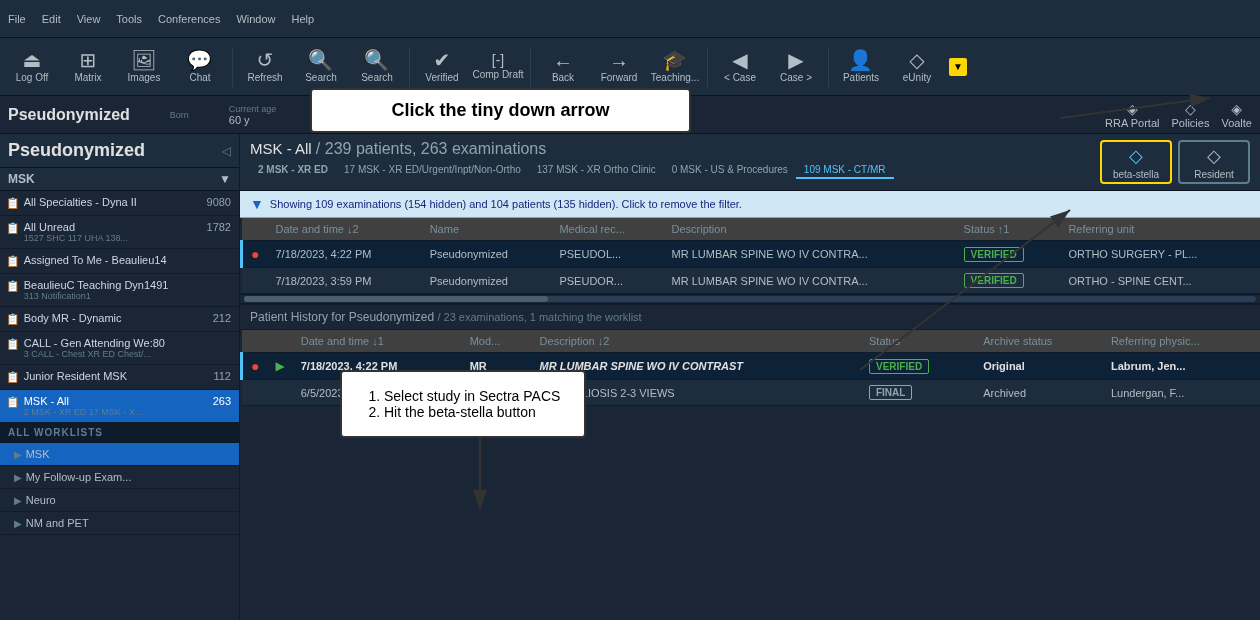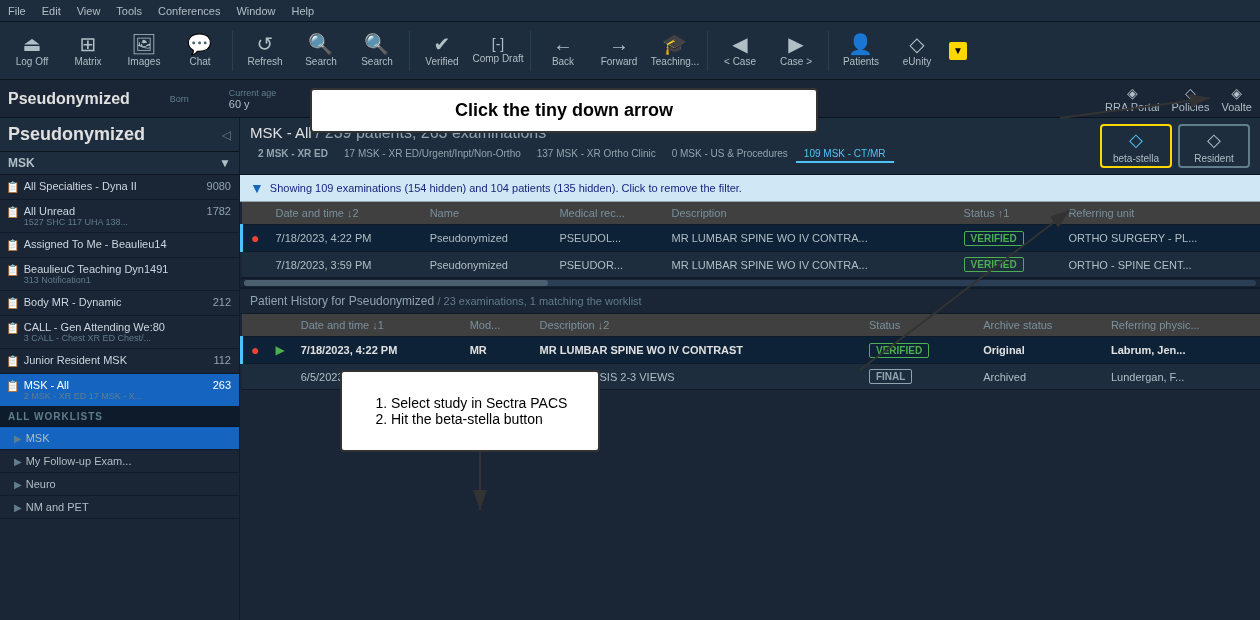--- a/index.html
+++ b/index.html
@@ -1,21 +1,21 @@
 <!DOCTYPE html>
 <html><head>
   <meta charset="utf-8">
   <style>
     * { margin: 0; padding: 0; box-sizing: border-box; }
     body { width: 1260px; height: 620px; overflow: hidden; font-family: Arial, sans-serif; font-size: 12px; background: #1a2535; color: #cdd6e0; }
 
     
     .menu-bar {
       background: #1e2d3d;
-      height: 22px;
+      height: 38px;
       display: flex;
       align-items: center;
       padding: 0 8px;
       gap: 16px;
       border-bottom: 1px solid #0a1520;
       font-size: 11px;
       color: #b0bec5;
     }
     .menu-bar span { cursor: pointer; }
 
@@ -536,21 +536,21 @@
               <th>Archive status</th>
               <th>Referring physic...</th>
             </tr>
           </thead>
           <tbody>
             <tr class="selected">
               <td><span class="red-circle">●</span></td>
               <td><span class="green-play">▶</span></td>
               <td style="font-weight:bold; color:#e0e0e0;">7/18/2023, 4:22 PM</td>
               <td style="font-weight:bold; color:#e0e0e0;">MR</td>
-              <td style="font-weight:bold; color:#e0e0e0;">MR LUMBAR SPINE WO IV CONTRAST</td>
+              <td style="font-weight:bold; color:#e0e0e0;font-style:italic;">MR LUMBAR SPINE WO IV CONTRAST</td>
               <td><span class="status-badge">VERIFIED</span></td>
               <td style="font-weight:bold; color:#e0e0e0;">Original</td>
               <td style="font-weight:bold; color:#e0e0e0;">Labrum, Jen...</td>
             </tr>
             <tr>
               <td></td>
               <td></td>
               <td>6/5/2023, 2:25 PM</td>
               <td>DX</td>
               <td>XR SCOLIOSIS 2-3 VIEWS</td>
@@ -571,21 +571,21 @@
     left: 310px;
     background: #fff;
     border: 2px solid #333;
     border-radius: 4px;
     padding: 10px 22px;
     font-size: 18px;
     font-weight: bold;
     color: #000;
     z-index: 200;
     pointer-events: none;
-    width: 508px;
+    width: 381px;
     text-align: center;
   ">
     Click the tiny down arrow
   </div>
 
   <svg style="position:absolute; top:88px; left:750px; width:500px; height:110px; z-index:199; pointer-events:none;">
     <defs>
       <marker id="arrowhead" markerWidth="10" markerHeight="7" refX="10" refY="3.5" orient="auto">
         <polygon points="0 0, 10 3.5, 0 7" fill="#333"></polygon>
       </marker>
@@ -599,21 +599,21 @@
     left: 340px;
     background: #fff;
     border: 2px solid #333;
     border-radius: 4px;
     padding: 8px 16px;
     font-size: 14px;
     color: #000;
     z-index: 200;
     pointer-events: none;
   ">
-    <ol style="padding-left:18px; margin:15px;">
+    <ol style="padding-left:18px; margin:8px;">
       <li>Select study in Sectra PACS</li>
       <li>Hit the beta-stella button</li>
     </ol>
   </div>
 
   <svg style="position:absolute; top:200px; left:850px; width:320px; height:200px; z-index:199; pointer-events:none;">
     <defs>
       <marker id="arrowhead2" markerWidth="10" markerHeight="7" refX="10" refY="3.5" orient="auto">
         <polygon points="0 0, 10 3.5, 0 7" fill="#333"></polygon>
       </marker>

